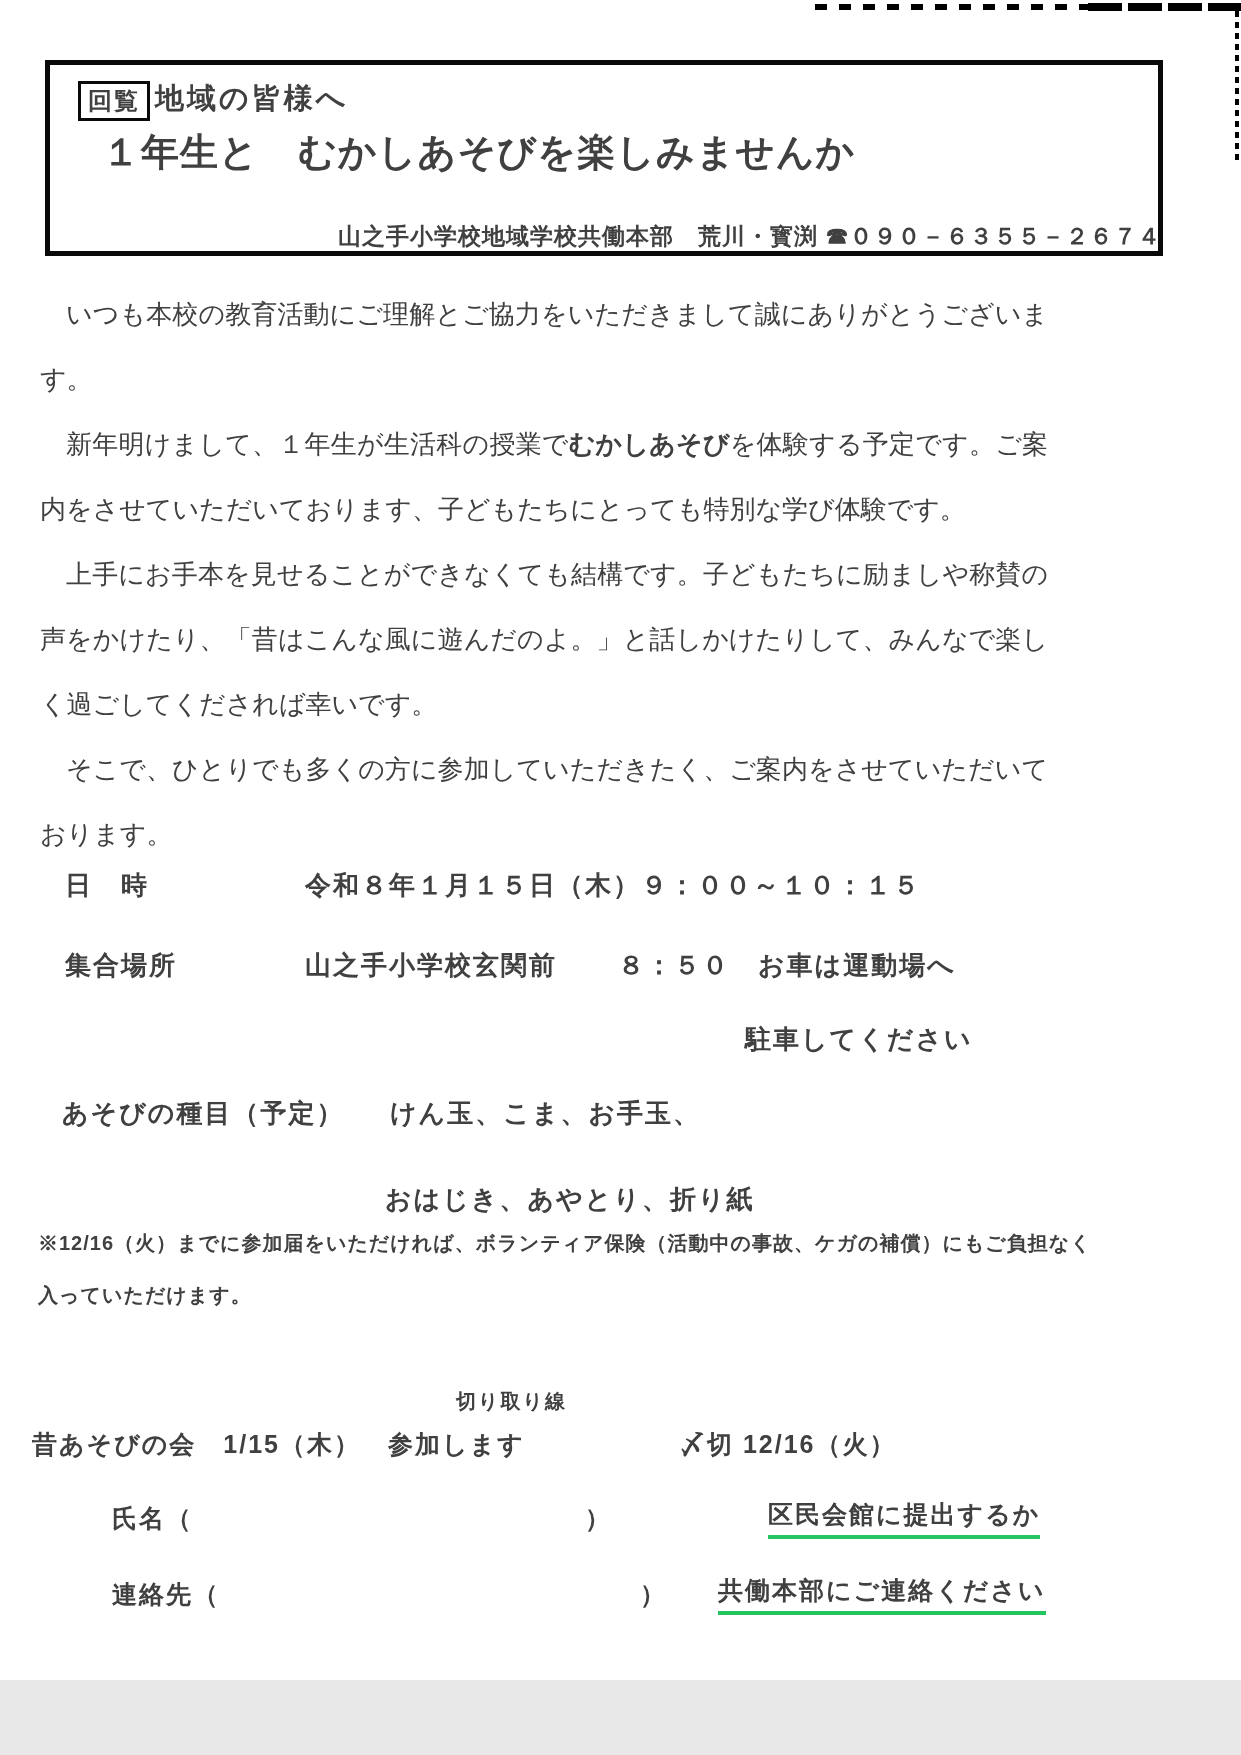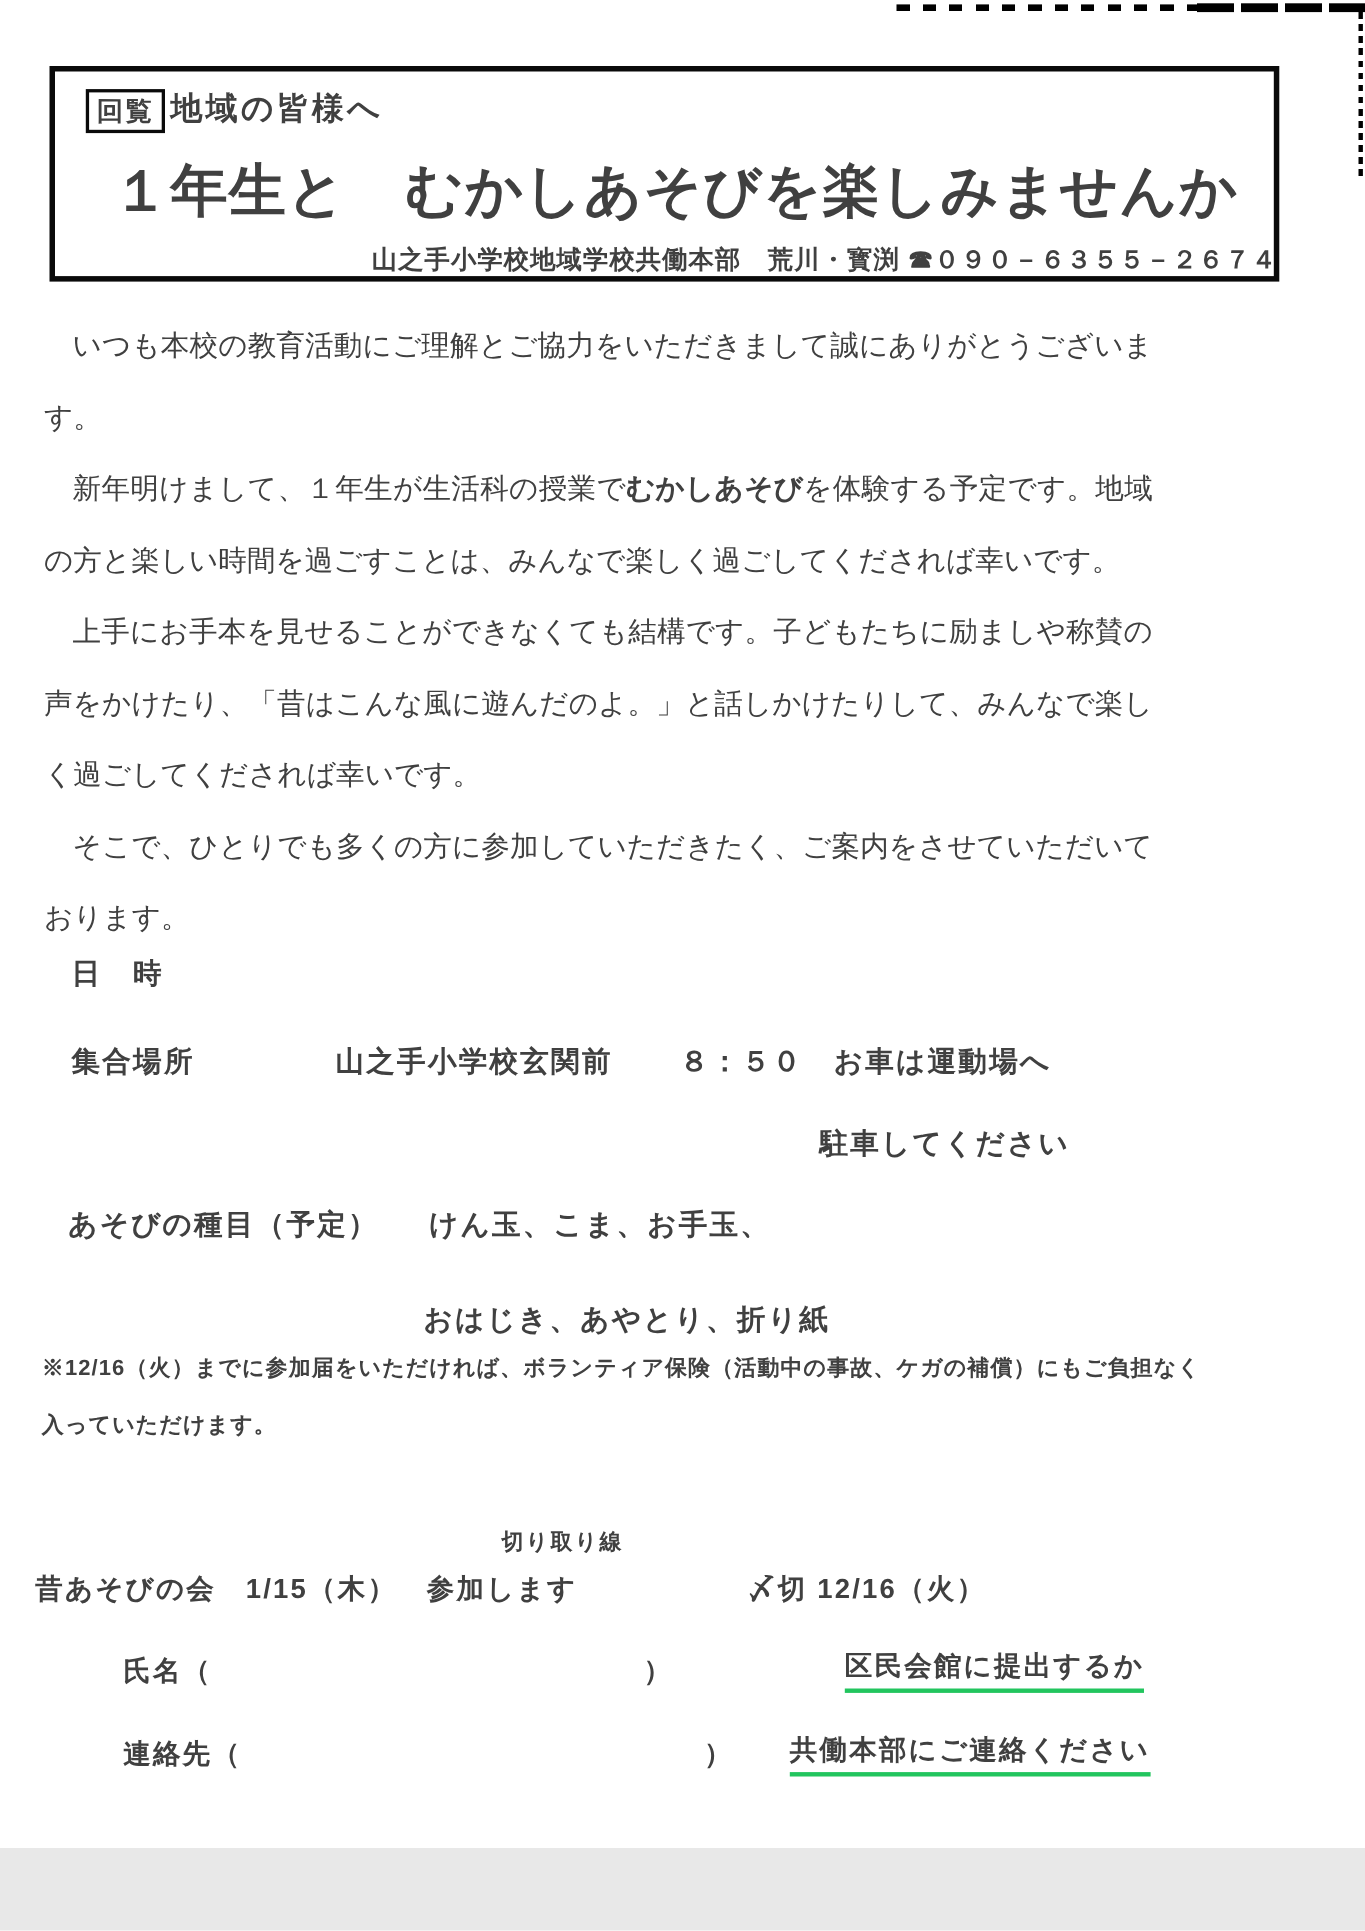--- a/index.html
+++ b/index.html
@@ -30,21 +30,21 @@
     border:5px solid #0a0a0a;
     background:#fff;
   }
   .kairan-badge{
     top:16px;left:28px;
     border:3px solid #0a0a0a;
     padding:1px 7px;
     font-size:24px;letter-spacing:2px;
   }
   .audience{top:14px;left:105px;font-size:29px;letter-spacing:3px;}
-  .main-title{top:74px;left:52px;font-size:52px;letter-spacing:1px;white-space:nowrap;}
+  .main-title{top:62px;left:52px;font-size:38px;letter-spacing:1px;white-space:nowrap;}
   .contact-line{top:156px;left:288px;font-size:23px;letter-spacing:1px;white-space:nowrap;}
 
   
   .body-text{
     top:282px;left:40px;width:1008px;
     font-size:26px;line-height:2.5;
     text-align:justify;
   }
   .body-text p{margin:0;text-indent:1em;}
   .inline-bold{font-family:"Liberation Sans",sans-serif;font-weight:bold;}
@@ -75,26 +75,27 @@
     <span class="abs audience gothic">地域の皆様へ</span>
     <div class="abs main-title gothic">１年生と　むかしあそびを楽しみませんか</div>
     <div class="abs contact-line gothic">
       <span>山之手小学校地域学校共働本部　荒川・寳渕</span>
       <span>☎</span><span>０９０－６３５５－２６７４</span>
     </div>
   </div>
 
   <div class="abs body-text mincho">
     <p>いつも本校の教育活動にご理解とご協力をいただきまして誠にありがとうございます。</p>
-    <p><span>新年明けまして、１年生が生活科の授業で</span><span class="inline-bold">むかしあそび</span><span>を体験する予定です。地域の方と楽しい時間を過ごすことは、みんなで楽しく過ごしてくだされば幸いです。</span></p>
+    <p><span>新年明けまして、１年生が生活科の授業で</span><span class="inline-bold">むかしあそび</span><span>を体験する予定です。ご案内をさせていただいております、子どもたちにとっても特別な学び体験です。</span></p>
     <p>上手にお手本を見せることができなくても結構です。子どもたちに励ましや称賛の声をかけたり、「昔はこんな風に遊んだのよ。」と話しかけたりして、みんなで楽しく過ごしてくだされば幸いです。</p>
     <p>そこで、ひとりでも多くの方に参加していただきたく、ご案内をさせていただいております。</p>
   </div>
 
   <span class="abs gothic fs26 detail" style="top:868px;left:65px;">日　時</span>
+  <span class="abs gothic fs26 detail" style="top:868px;left:305px;">令和８年１月１５日（木）９：００～１０：１５</span>
 
   <span class="abs gothic fs26 detail" style="top:948px;left:65px;">集合場所</span>
   <span class="abs gothic fs26 detail" style="top:948px;left:305px;">山之手小学校玄関前</span>
   <span class="abs gothic fs26 detail" style="top:948px;left:618px;">８：５０　お車は運動場へ</span>
   <span class="abs gothic fs26 detail" style="top:1022px;left:745px;">駐車してください</span>
 
   <span class="abs gothic fs26 detail" style="top:1096px;left:62px;">あそびの種目（予定）</span>
   <span class="abs gothic fs26 detail" style="top:1182px;left:385px;">おはじき、あやとり、折り紙</span>
   <span class="abs gothic fs26 detail" style="top:1096px;left:390px;">けん玉、こま、お手玉、</span>
 

